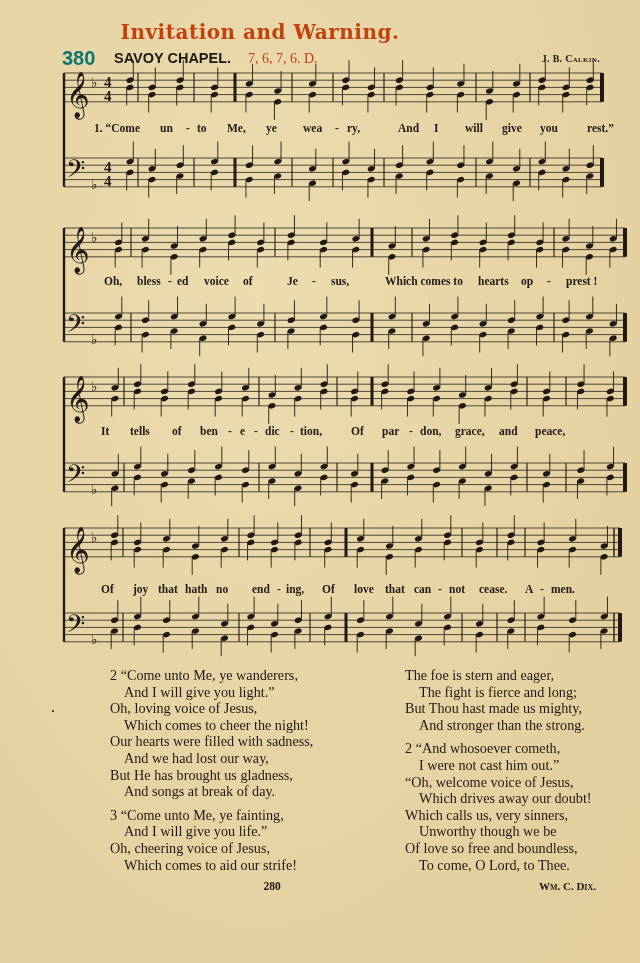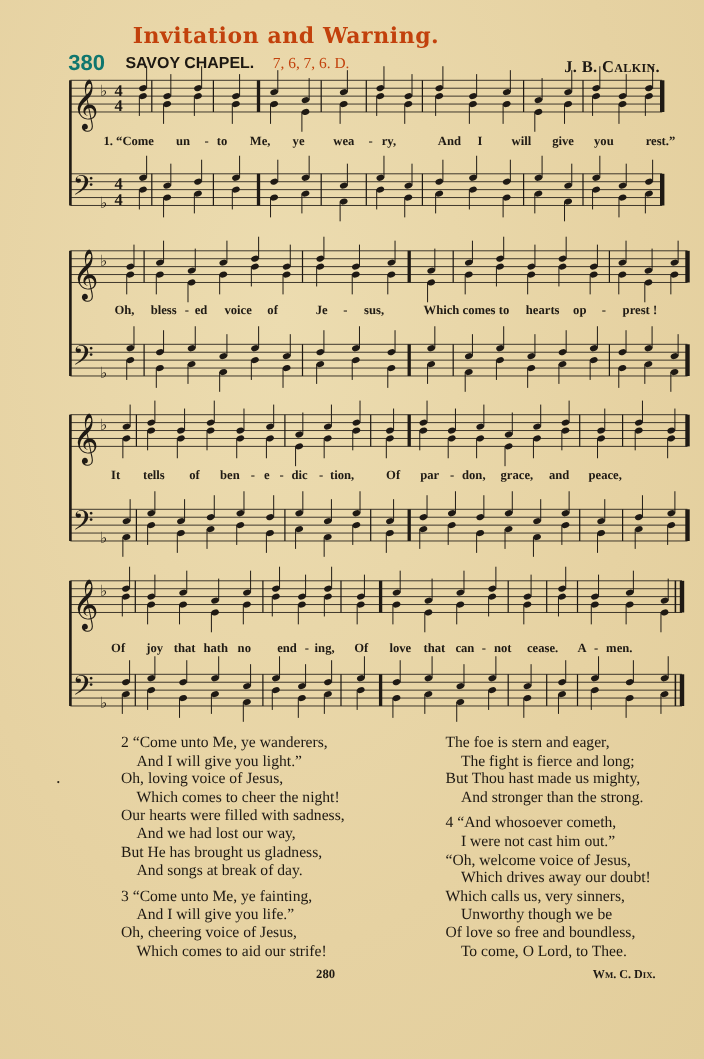--- a/index.html
+++ b/index.html
@@ -23,33 +23,33 @@
   .tune-name {
     position: absolute; top: 50px; left: 114px;
     font-family: "Liberation Sans", sans-serif; font-weight: bold; font-size: 14.5px; color: #1d1812;
   }
   .meter {
     position: absolute; top: 51px; left: 248px;
     font-family: "Liberation Serif", serif; font-size: 14px; color: #c2410c;
   }
   .composer {
     position: absolute; top: 53px; right: 40px;
-    font-family: "Liberation Serif", serif; font-weight: bold; font-size: 15px; color: #1d1812;
+    font-family: "Liberation Serif", serif; font-weight: bold; font-size: 10px; color: #1d1812;
     font-variant: small-caps; letter-spacing: 0.3px;
   }
   svg.score { position: absolute; left: 0; top: 0; }
   .lyric { font-family: "Liberation Serif", serif; font-weight: bold; font-size: 11.5px; fill: #1f1a14; }
   .verses { position: absolute; top: 667px; font-family: "Liberation Serif", serif; font-size: 14.2px; line-height: 16.6px; color: #1e1913; }
   .verses.left { left: 74px; }
   .verses.right { left: 369px; }
   .stanza { margin-bottom: 7px; margin-left: 36px; }
   .vline { white-space: nowrap; }
   .vline.indent { padding-left: 14px; }
   .page-number {
-    position: absolute; top: 880px; left: 0; width: 592px; text-align: center;
+    position: absolute; top: 880px; left: 0; width: 544px; text-align: center;
     font-family: "Liberation Serif", serif; font-weight: bold; font-size: 11.5px;
   }
   .author {
     position: absolute; top: 880px; right: 44px;
     font-family: "Liberation Serif", serif; font-weight: bold; font-size: 11px; font-variant: small-caps;
   }
   .stray-dot { position: absolute; left: 52px; top: 710px; width: 2px; height: 2px; background:#2a2218; border-radius:50%; }
 </style>
 </head>
 <body>
@@ -1026,21 +1026,21 @@
     </div>
   </div>
 <div class="verses right" id="verses-right">
     <div class="stanza">
       <div class="vline">The foe is stern and eager,</div>
       <div class="vline indent">The fight is fierce and long;</div>
       <div class="vline">But Thou hast made us mighty,</div>
       <div class="vline indent">And stronger than the strong.</div>
     </div>
     <div class="stanza">
-      <div class="vline">4 “And whosoever cometh,</div>
+      <div class="vline">2 “And whosoever cometh,</div>
       <div class="vline indent">I were not cast him out.”</div>
       <div class="vline">“Oh, welcome voice of Jesus,</div>
       <div class="vline indent">Which drives away our doubt!</div>
       <div class="vline">Which calls us, very sinners,</div>
       <div class="vline indent">Unworthy though we be</div>
       <div class="vline">Of love so free and boundless,</div>
       <div class="vline indent">To come, O Lord, to Thee.</div>
     </div>
   </div>
 

